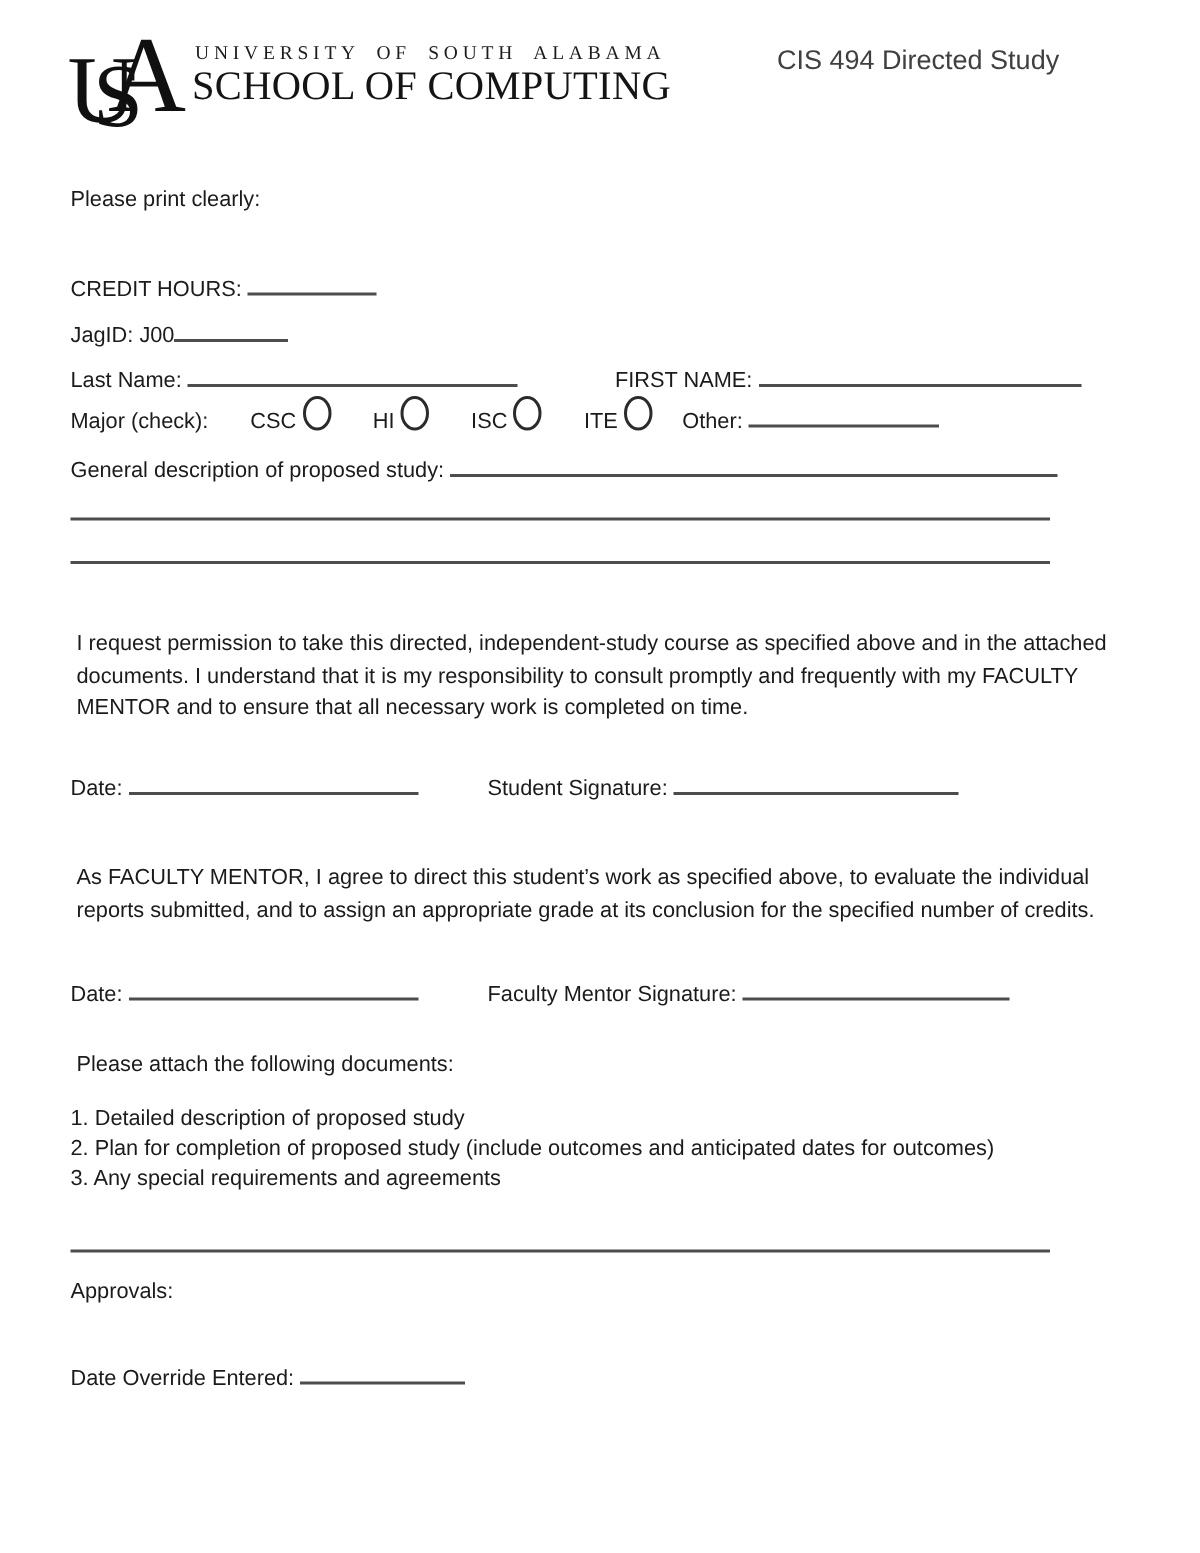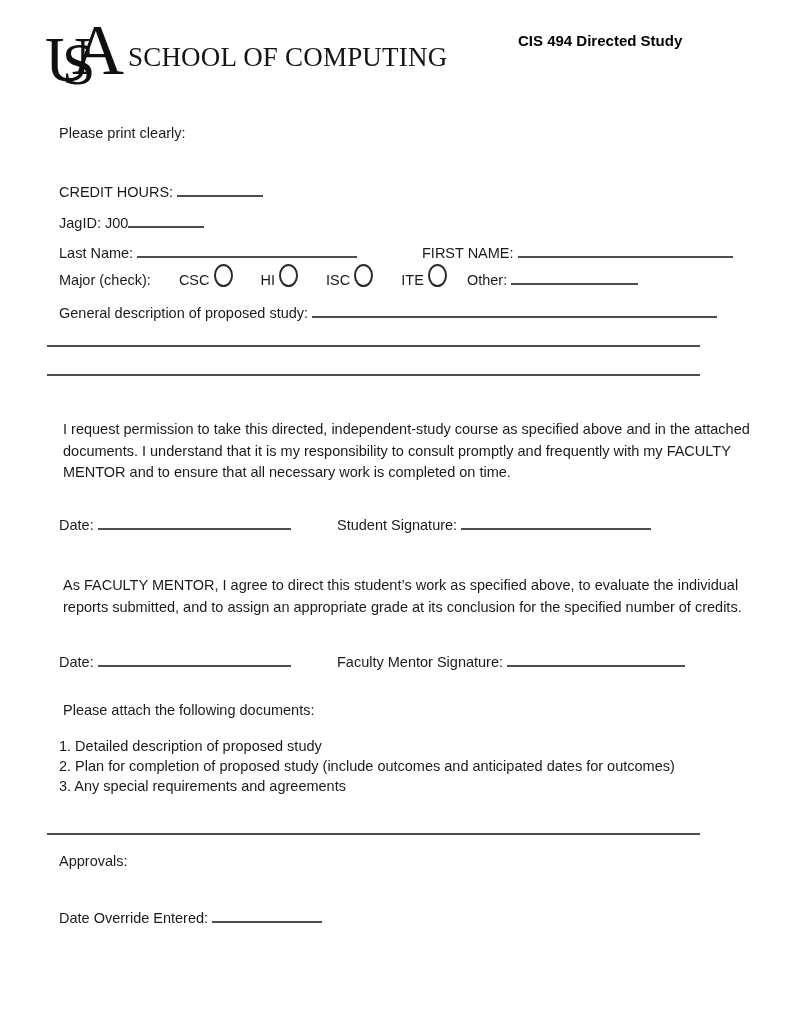--- a/index.html
+++ b/index.html
@@ -6,21 +6,21 @@
   html,body { background:#ffffff; }
   .page {
     position:relative;
     width:800px; height:1035px;
     background:#ffffff;
     font-family:"Liberation Sans", sans-serif;
     font-size:14.5px;
     color:#1b1b1b;
     overflow:hidden;
   }
-  .abs { position:absolute; left:47px;margin-left:12px; }
+  .abs { position:absolute; left:47px; }
   .row { white-space:nowrap; }
   .blank {
     display:inline-block;
     height:14px;
     border-bottom:2px solid #4d4d4d;
     vertical-align:baseline;
   }
   .col2 { position:absolute; white-space:nowrap; }
   .wline {
     position:absolute; left:47px;
@@ -54,34 +54,35 @@
     color:#1c1c1c;
   }
   .school-line {
     position:absolute; left:128px; top:42px;
     font-family:"Liberation Serif", serif;
     font-size:27px; letter-spacing:0.2px;
     color:#141414;
   }
   .doc-title {
     position:absolute; left:518px; top:27px;
-    font-size:15px; line-height:27.5px; color:#000000;font-weight:bold;
+    font-size:18px; line-height:27.5px; color:#404040;
   }
   .list-item { line-height:20px;text-align:center; }
 </style>
 </head>
 <body>
 
 <div class="page">
 
   <div class="logo" aria-hidden="true">
     <span class="l-u">U</span>
     <span class="l-a">A</span>
     <span class="l-s">S</span>
   </div>
+  <div class="univ-line">UNIVERSITY OF SOUTH ALABAMA</div>
   <div class="school-line">SCHOOL OF COMPUTING</div>
   <div class="doc-title">
     <div>CIS 494 Directed Study</div>
   </div>
 
   <div class="abs" style="top:125px">Please print clearly:</div>
 
 
   <div class="abs row" style="top:183px">
     <span>CREDIT HOURS:</span>

